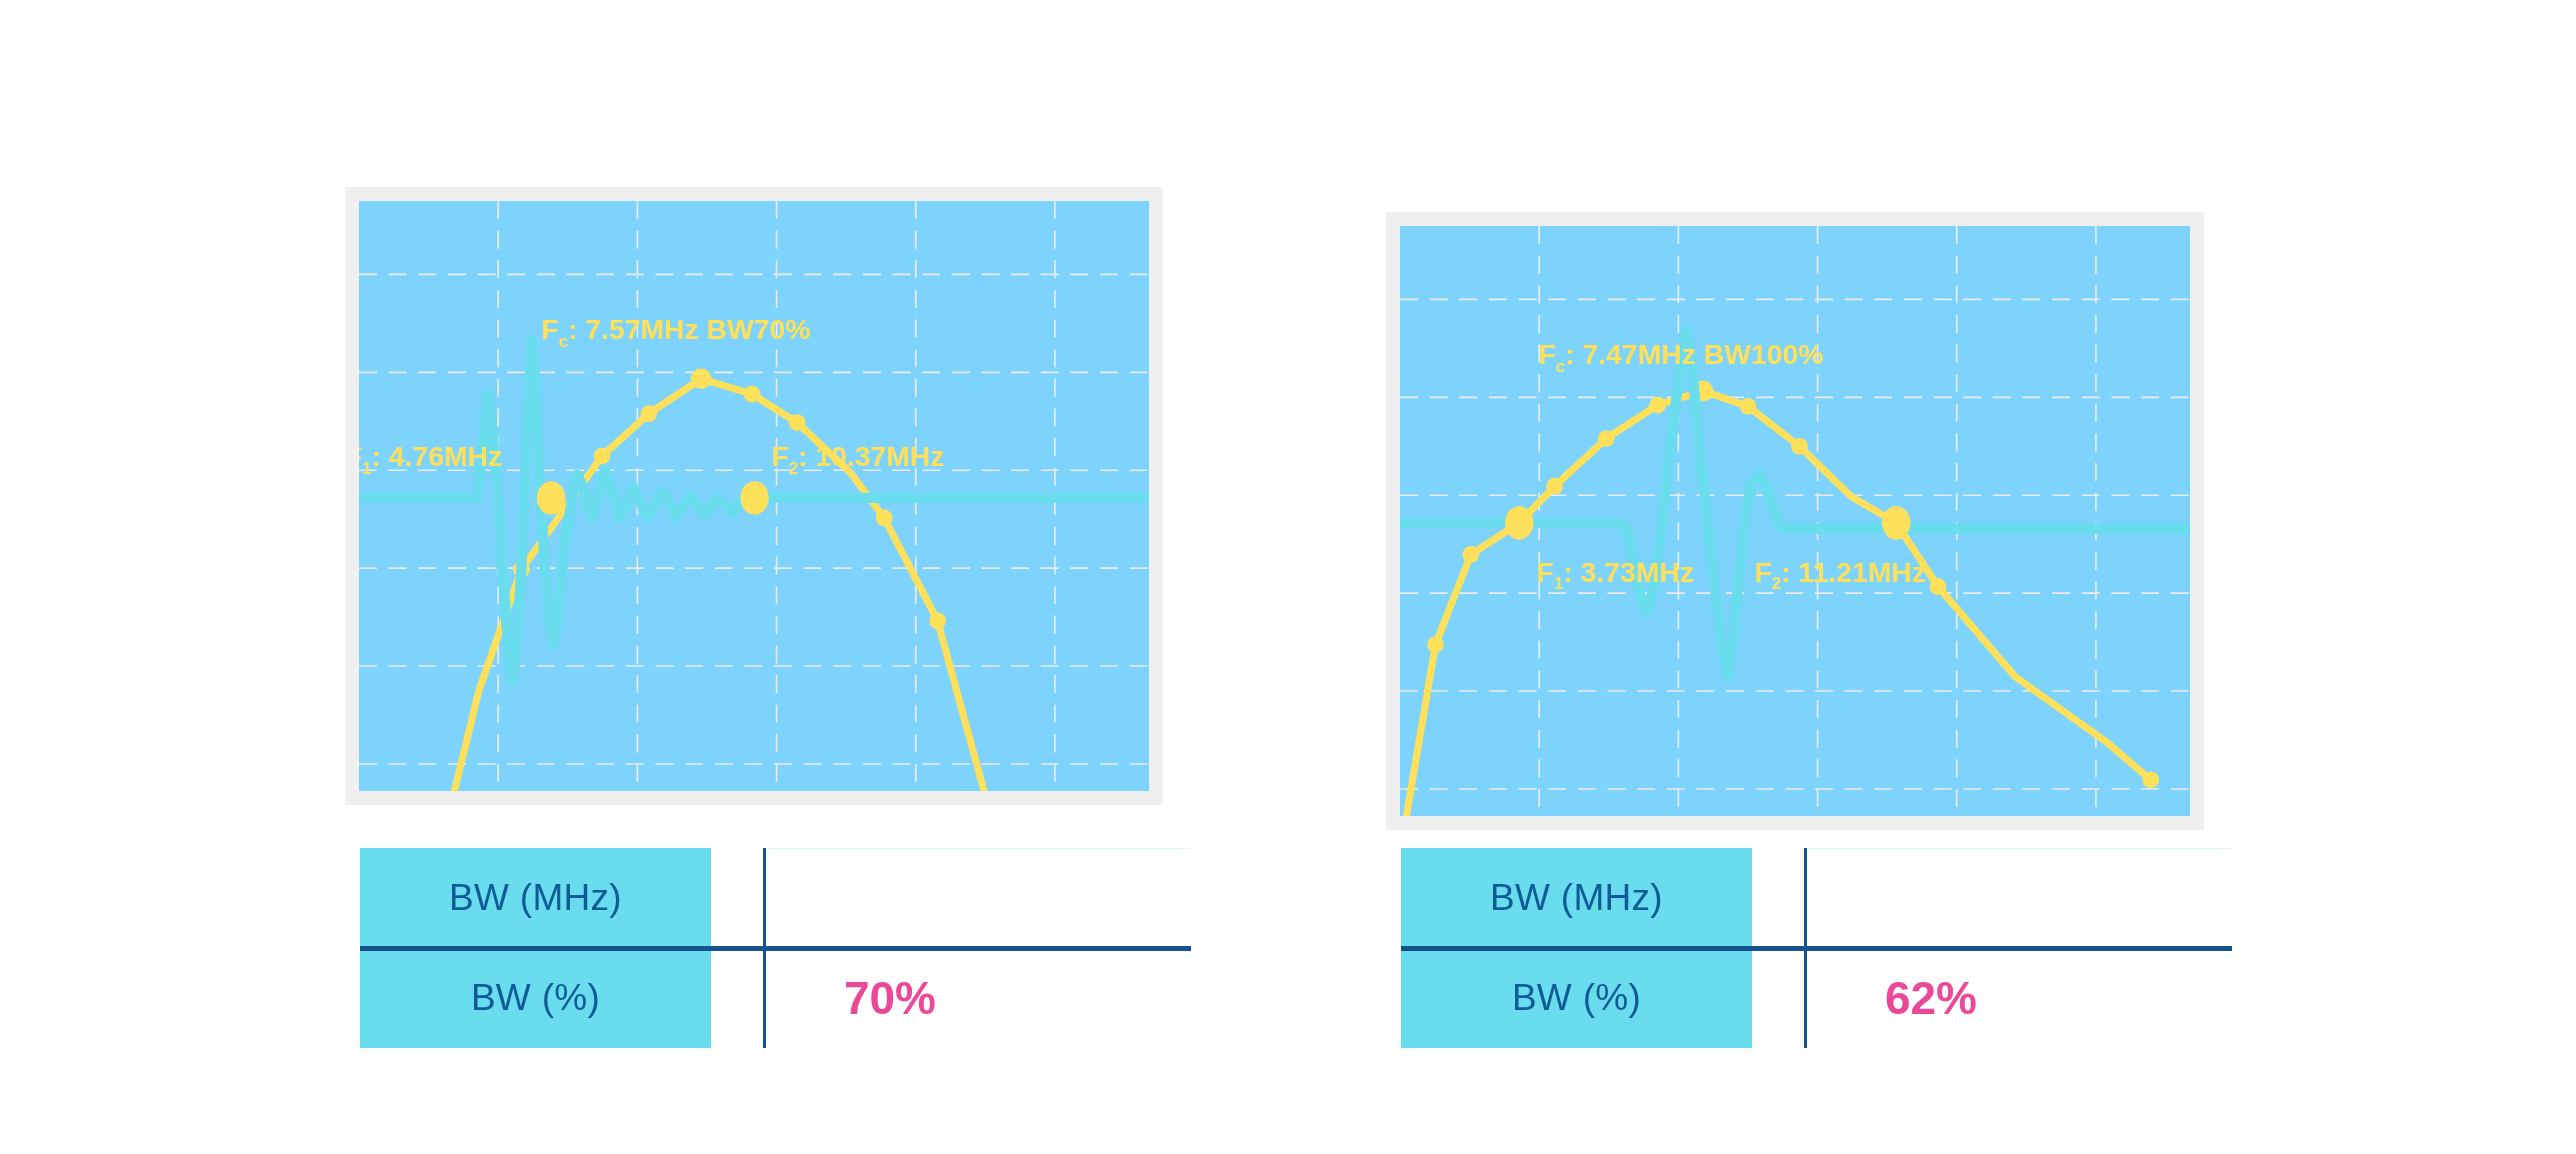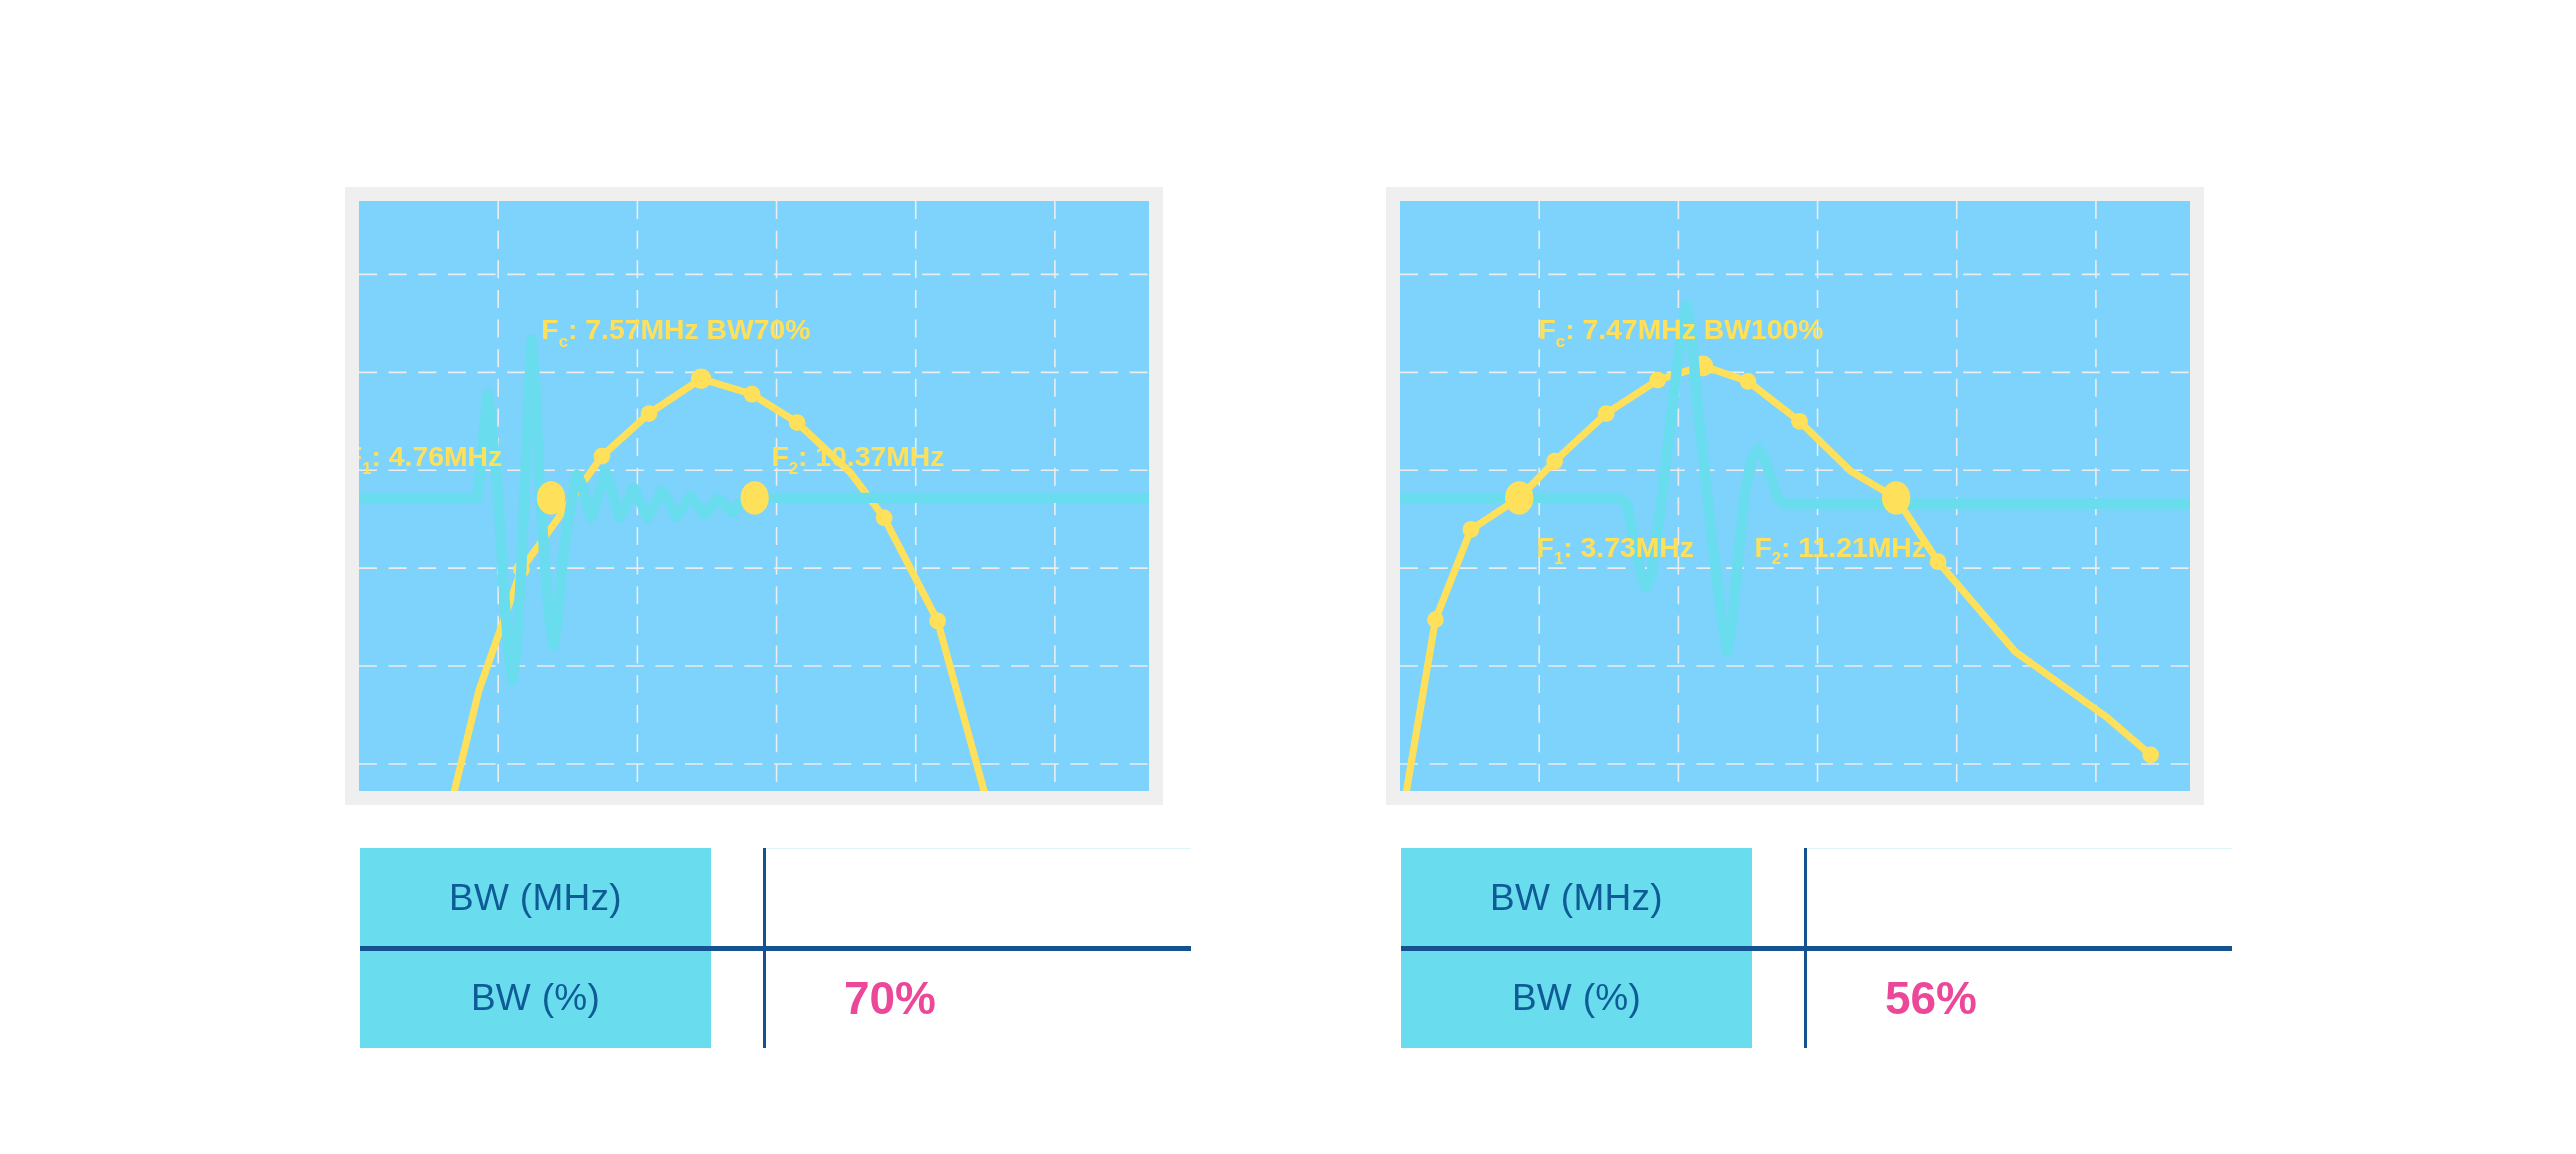--- a/index.html
+++ b/index.html
@@ -19,21 +19,21 @@
     left: 0; top: 0;
     width: 2576px; height: 1154px;
     display: flex;
     flex-direction: row;
   }
   .panel {
     position: absolute;
     top: 187px;
   }
   #panel-left  { left: 345px; }
-  #panel-right { left: 1386px; }
+  #panel-right { left: 1386px; margin-top: 25px; }
 
   .chart-frame {
     position: relative;
     width: 818px;
     height: 618px;
     background: #7dd3fc;
     border: 14px solid #efefef;
     box-sizing: border-box;
   }
   .chart-svg {
@@ -274,21 +274,21 @@
   <div class="bw-table" id="table-right">
     <div class="top-hairline"></div>
 
     <div class="bw-row">
       <div class="bw-label-cell">BW (MHz)</div>
     </div>
 
     <div class="bw-row">
       <div class="bw-label-cell">BW (%)</div>
       <div class="bw-value-cell">
-        <span class="val-pct">56%</span>
+        <span class="val-pct">62%</span>
       </div>
     </div>
 
     <div class="col-divider"></div>
     <div class="row-divider"></div>
   </div>
 
 </div>
 
 

